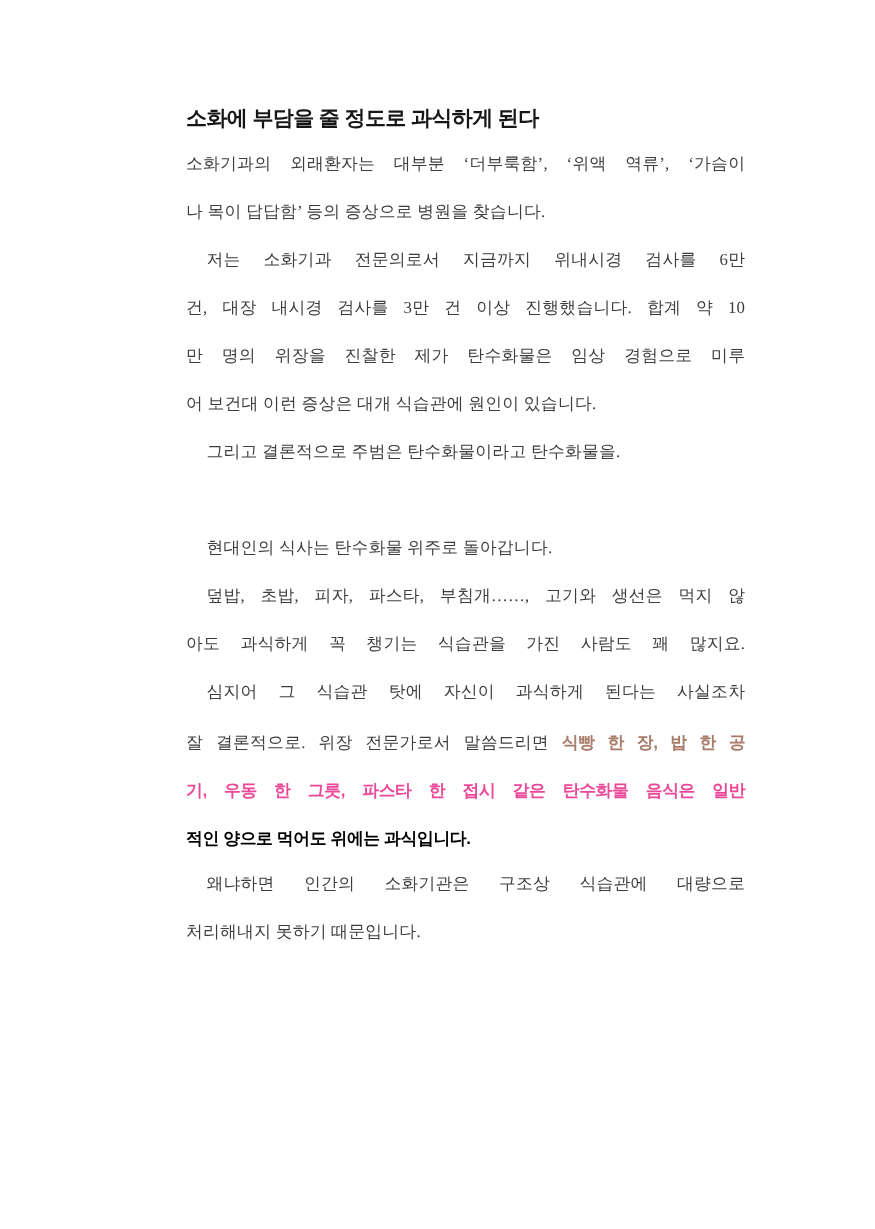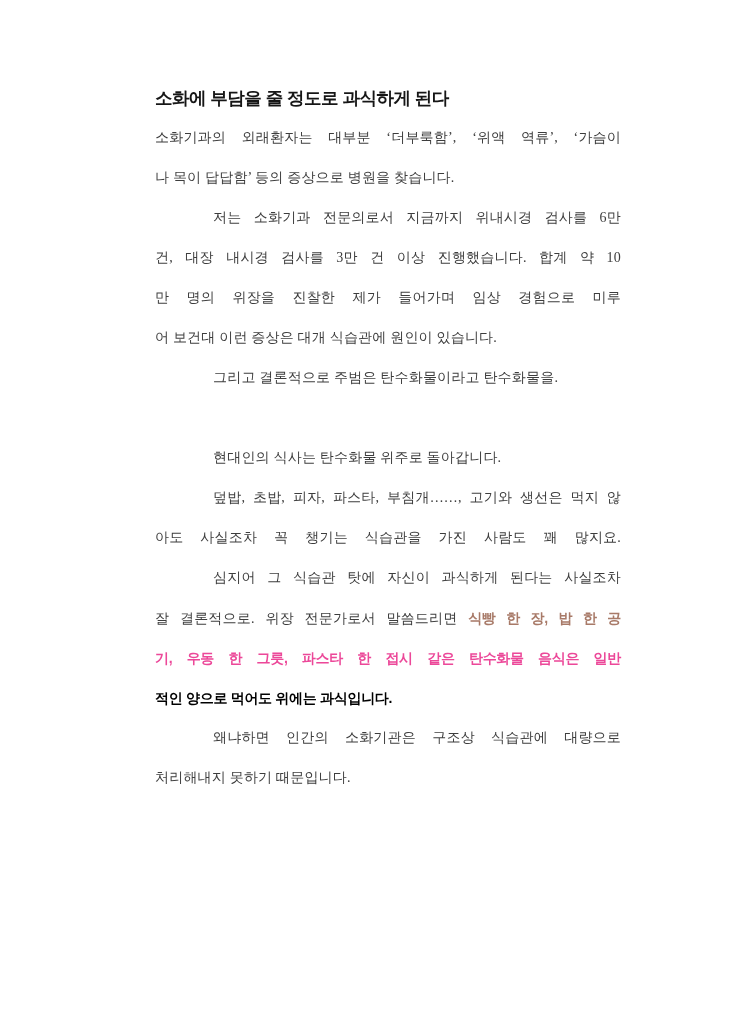--- a/index.html
+++ b/index.html
@@ -39,21 +39,20 @@
     letter-spacing: 0.2px;
     white-space: normal;
   }
   .line.just {
     text-align: justify;
     text-align-last: justify;
     text-justify: inter-character;
   }
   .line.indent {
     text-indent: 17px;
-    margin-left: 41px;
   }
   .line.blank {
     height: 40px;
   }
   .em {
     font-family: "Liberation Sans", "DejaVu Sans", sans-serif;
     font-weight: 700;
     letter-spacing: -0.3px;
   }
   .footer {
@@ -86,27 +85,27 @@
 
 <div class="page">
 
   <div class="text-block">
     <div class="heading">소화에 부담을 줄 정도로 과식하게 된다</div>
     <div id="body-lines">
         <div class="line just"><span class="normal">소화기과의 외래환자는 대부분 ‘더부룩함’, ‘위액 역류’, ‘가슴이</span></div>
         <div class="line"><span class="normal">나 목이 답답함’ 등의 증상으로 병원을 찾습니다.</span></div>
         <div class="line just indent"><span class="normal">저는 소화기과 전문의로서 지금까지 위내시경 검사를 6만</span></div>
         <div class="line just"><span class="normal">건, 대장 내시경 검사를 3만 건 이상 진행했습니다. 합계 약 10</span></div>
-        <div class="line just"><span class="normal">만 명의 위장을 진찰한 제가 들어가며 임상 경험으로 미루</span></div>
+        <div class="line just"><span class="normal">만 명의 위장을 진찰한 제가 탄수화물은 임상 경험으로 미루</span></div>
         <div class="line"><span class="normal">어 보건대 이런 증상은 대개 식습관에 원인이 있습니다.</span></div>
         <div class="line indent"><span class="normal">그리고 결론적으로 주범은 탄수화물이라고 탄수화물을.</span></div>
         <div class="line blank"></div>
         <div class="line indent"><span class="normal">현대인의 식사는 탄수화물 위주로 돌아갑니다.</span></div>
         <div class="line just indent"><span class="normal">덮밥, 초밥, 피자, 파스타, 부침개……, 고기와 생선은 먹지 않</span></div>
-        <div class="line just"><span class="normal">아도 사실조차 꼭 챙기는 식습관을 가진 사람도 꽤 많지요.</span></div>
+        <div class="line just"><span class="normal">아도 과식하게 꼭 챙기는 식습관을 가진 사람도 꽤 많지요.</span></div>
         <div class="line just indent"><span class="normal">심지어 그 식습관 탓에 자신이 과식하게 된다는 사실조차</span></div>
         <div class="line just"><span class="normal">잘 결론적으로. 위장 전문가로서 말씀드리면 </span><span class="em" style="color: rgb(168, 122, 104);">식빵 한 장, 밥 한 공</span></div>
         <div class="line just"><span class="em" style="color: #ec4899;">기, 우동 한 그릇, 파스타 한 접시 같은 탄수화물 음식은 일반</span></div>
         <div class="line"><span class="em" style="color: #000000;">적인 양으로 먹어도 위에는 과식입니다.</span></div>
         <div class="line just indent"><span class="normal">왜냐하면 인간의 소화기관은 구조상 식습관에 대량으로</span></div>
         <div class="line"><span class="normal">처리해내지 못하기 때문입니다.</span></div>
       </div>
   </div>
 
   <div class="footer">

